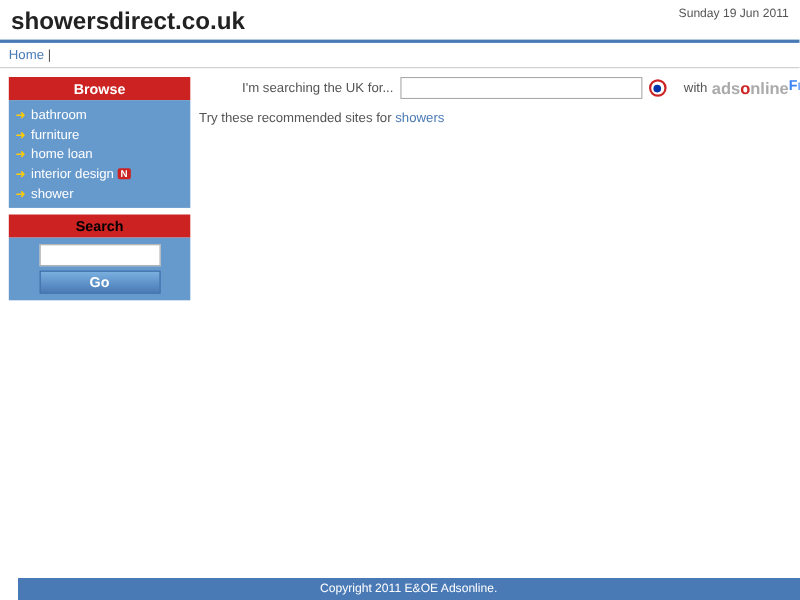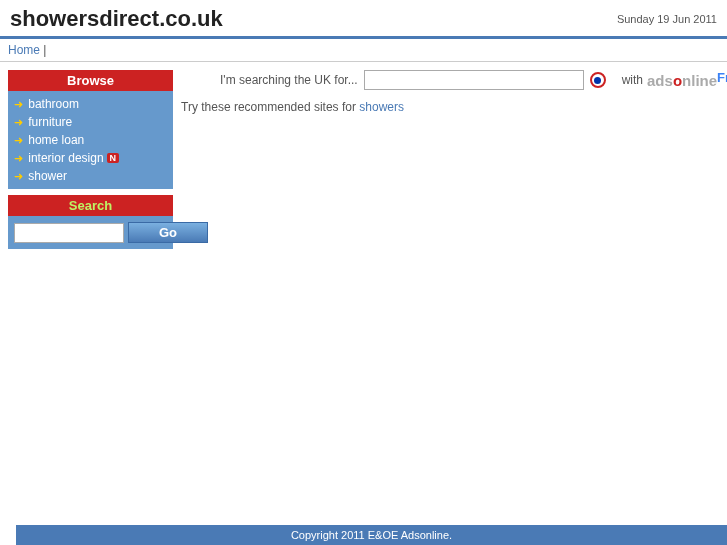--- a/index.html
+++ b/index.html
@@ -1,21 +1,21 @@
 <!DOCTYPE html>
 <html><head>
   <meta charset="utf-8">
   <style>
     * { margin: 0; padding: 0; box-sizing: border-box; }
     body { font-family: Arial, sans-serif; font-size: 13px; background: #fff; color: #333; }
 
     #header {
       display: flex;
       justify-content: space-between;
-      align-items: center;
+      align-items: flex-start;
       padding: 6px 10px 4px 10px;
       border-bottom: 3px solid #4a7ab5;
     }
     #site-title {
       font-size: 22px;
       font-weight: bold;
       color: #222;
     }
     #header-right {
       text-align: right;
@@ -82,32 +82,32 @@
       color: #fff;
       font-size: 9px;
       font-weight: bold;
       padding: 0 3px;
       border-radius: 2px;
       margin-left: 3px;
     }
 
     .sidebar-search-title {
       background: #cc2222;
-      color: #bef264;
+      color: #000000;
       text-align: center;
       font-weight: bold;
       padding: 3px 0;
       font-size: 13px;
       margin-top: 6px;
     }
     .sidebar-search-body {
       background: #6699cc;
       padding: 6px;
       display: flex;
-      flex-direction: row;
+      flex-direction: column;
       align-items: center;
       gap: 4px;
     }
     .sidebar-search-body input[type="text"] {
       width: 110px;
       border: 1px solid #aaa;
       padding: 2px 4px;
       font-size: 12px;
     }
     .go-button {

